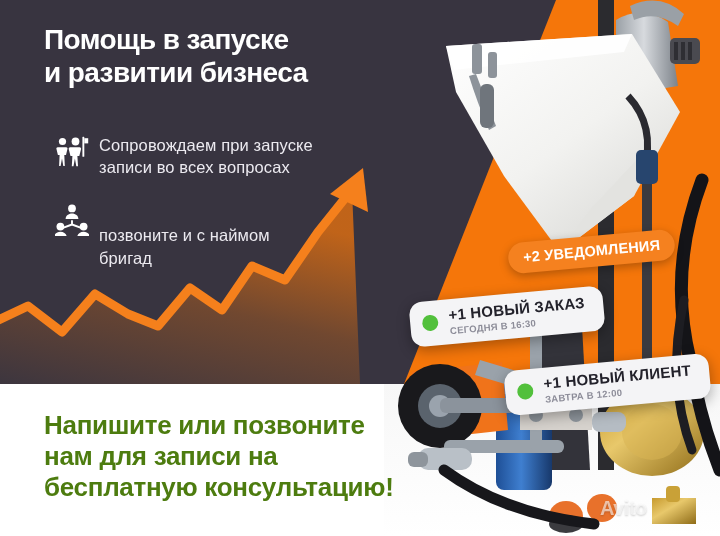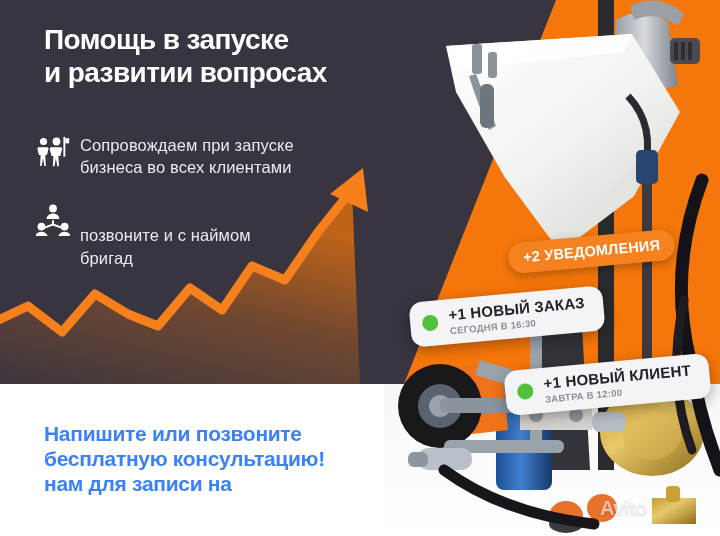--- a/index.html
+++ b/index.html
@@ -27,21 +27,21 @@
 
   
   .headline{
     position:absolute;left:44px;top:24px;width:420px;
     color:#ffffff;font-size:28px;line-height:1.17;
     font-weight:700;letter-spacing:-0.6px;
   }
   .headline .l2{display:block;}
 
   
-  .bullets{position:absolute;left:36px;top:133px;width:330px;}
+  .bullets{position:absolute;left:55px;top:133px;width:330px;}
   .bullet{display:flex;align-items:flex-start;margin-bottom:22px;}
   .bullet-icon{
     width:44px;min-width:44px;height:42px;display:flex;
     align-items:flex-start;justify-content:flex-start;padding-top:3px;
   }
   .bullet-text{
     color:#eceaf0;font-size:16.5px;line-height:1.36;
     padding-top:1px;letter-spacing:0.1px;
   }
 
@@ -79,22 +79,22 @@
     letter-spacing:0.2px;white-space:nowrap;line-height:1.15;
   }
   .chip-sub{
     color:#8d8d99;font-size:9.5px;font-weight:700;
     letter-spacing:0.25px;white-space:nowrap;margin-top:2px;
   }
 
   
   .cta{
     position:absolute;left:44px;top:410px;width:430px;
-    color:#3b82f6;font-size:21px;line-height:1.2;
-    font-weight:700;letter-spacing:-0.3px;margin-top:11px;
+    color:#4d7c0f;font-size:26px;line-height:1.2;
+    font-weight:700;letter-spacing:-0.3px;
   }
   .cta span{display:block;}
 
   
   .watermark{
     position:absolute;left:600px;top:497px;
     font-size:20px;font-weight:700;letter-spacing:-0.5px;
     color:rgba(255,255,255,.60);
     text-shadow:0 1px 2px rgba(0,0,0,.18);
     pointer-events:none;
@@ -124,39 +124,39 @@
                L252,116 L285,130 L318,82 L352,40 L360,234 L-6,234 Z" fill="url(#gfill)"></path>
 
       <path d="M-6,172 L28,156 L62,182 L95,144 L128,164 L158,176 L190,138 L222,160
                L252,116 L285,130 L318,82 L350,42" fill="none" stroke="#F5801C" stroke-width="9" stroke-linejoin="round" stroke-linecap="round"></path>
 
       <path d="M363,18 L368,62 L330,44 Z" fill="#F5801C"></path>
     </svg>
 
     <div class="headline">
       <span>Помощь в запуске</span>
-      <span class="l2">и развитии вопросах</span>
+      <span class="l2">и развитии бизнеса</span>
     </div>
 
     <div class="bullets">
 
       <div class="bullet">
         <div class="bullet-icon">
           <svg width="34" height="32" viewBox="0 0 34 32" fill="#ffffff">
             <circle cx="7.5" cy="5.5" r="3.6"></circle>
             <path d="M3.6 11.2h7.6c.9 0 1.5.8 1.3 1.6l-1.5 6.1H9.3l.5 11.1H8.3L7 22.6 5.6 30H4.1l.5-11.1H2.9L1.4 12.8c-.2-.8.4-1.6 1.3-1.6z"></path>
             <circle cx="20.5" cy="5.5" r="3.9"></circle>
             <path d="M16.2 11.3h8.4c1 0 1.7.9 1.5 1.8l-1.8 7h-1.9l.6 10.2-1.7-.1-1.4-7.6-1.4 7.6-1.7.1.6-10.2h-1.9l-1.8-7c-.2-.9.5-1.8 1.5-1.8z"></path>
             <rect x="27.4" y="0.8" width="1.9" height="20" rx="0.6"></rect>
             <path d="M29.3 2.2h3.9v5.2h-3.9z"></path>
           </svg>
         </div>
         <div class="bullet-text">
           <span>Сопровождаем при запуске</span><br>
-          <span>бизнеса во всех клиентами</span>
+          <span>записи во всех вопросах</span>
         </div>
       </div>
 
       <div class="bullet">
         <div class="bullet-icon">
           <svg width="34" height="32" viewBox="0 0 34 32" fill="#ffffff">
             <circle cx="17" cy="4.4" r="3.9"></circle>
             <path d="M10.6 15.1c0-3.4 2.9-5.6 6.4-5.6s6.4 2.2 6.4 5.6z"></path>
             <path d="M17 16.9v3.6M17 20.5 L7.2 24.2M17 20.5 L26.8 24.2" stroke="#ffffff" stroke-width="1.9" fill="none" stroke-linecap="round"></path>
             <circle cx="5.4" cy="22.6" r="3.9"></circle>
@@ -287,19 +287,19 @@
   <div class="chip-white chip-client">
     <div class="dot"></div>
     <div>
       <div class="chip-title">+1 НОВЫЙ КЛИЕНТ</div>
       <div class="chip-sub">ЗАВТРА В 12:00</div>
     </div>
   </div>
 
   <div class="cta">
     <span>Напишите или позвоните</span>
+    <span>нам для записи на</span>
     <span>бесплатную консультацию!</span>
-    <span>нам для записи на</span>
   </div>
 
   <div class="watermark">Avito</div>
 
 </div>
 
 </body></html>

